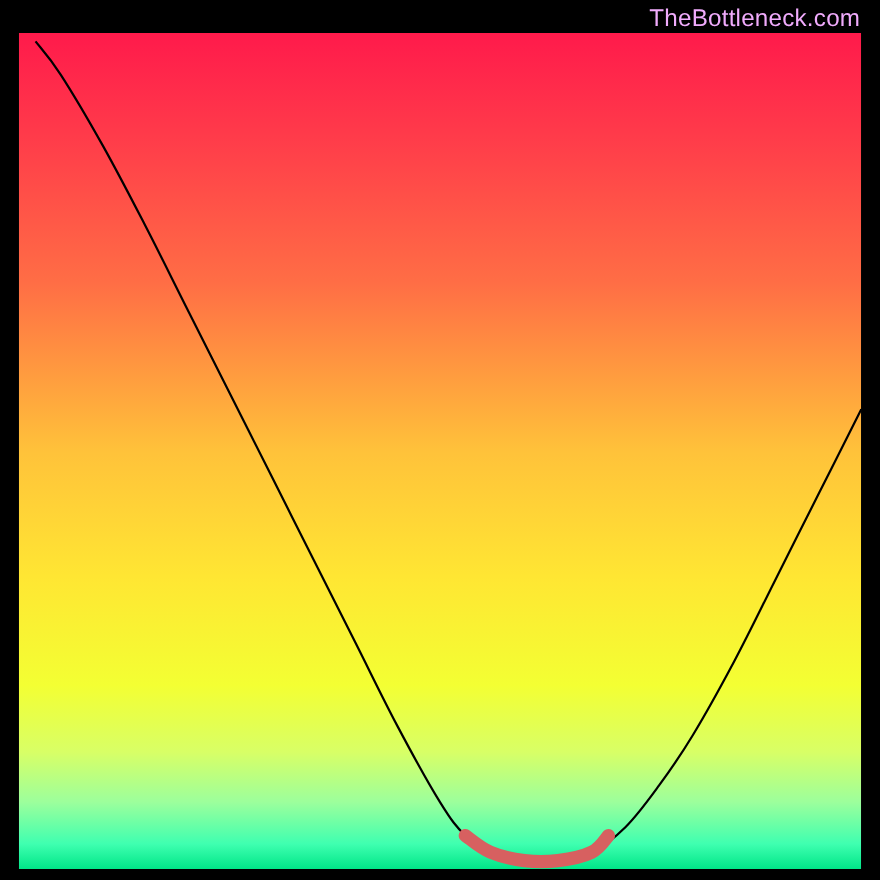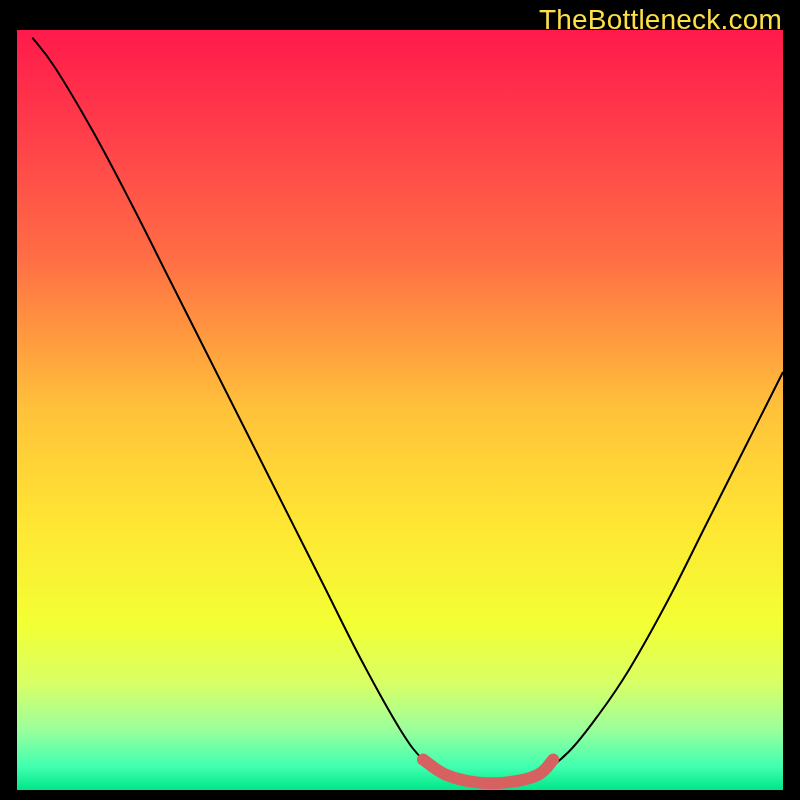--- a/index.html
+++ b/index.html
@@ -25,22 +25,22 @@
     top: 30px;
     left: 17px;
     width: 766px;
     height: 760px;
     overflow: hidden;
   }
   .watermark {
     position: absolute;
     top: 4px;
     right: 18px;
-    color: #fde047;
-    font-size: 28px;
+    color: #f0abfc;
+    font-size: 22px;
     font-weight: 500;
     letter-spacing: 0.2px;
   }
   svg { display: block; }
 </style>
 </head>
 <body>
 
 <div class="frame">
   <div class="watermark">TheBottleneck.com</div>

